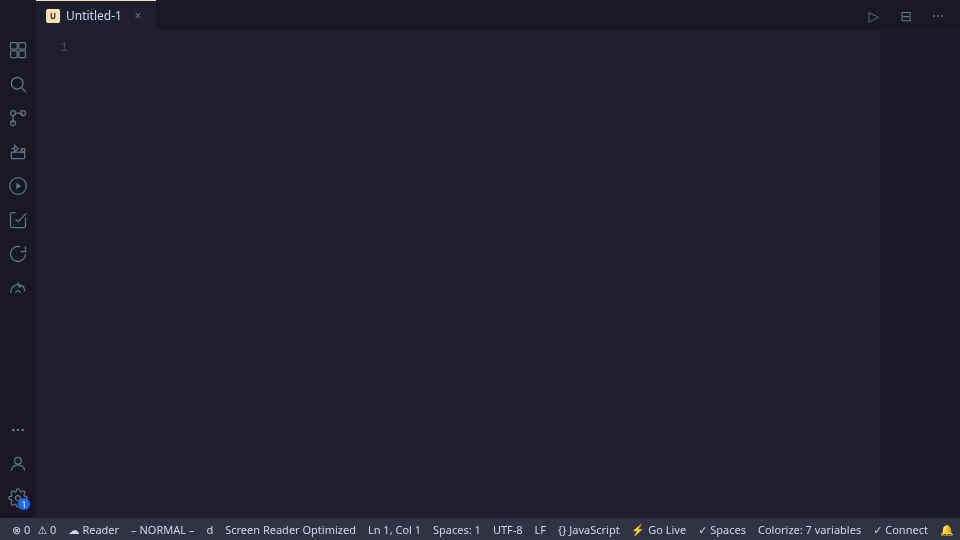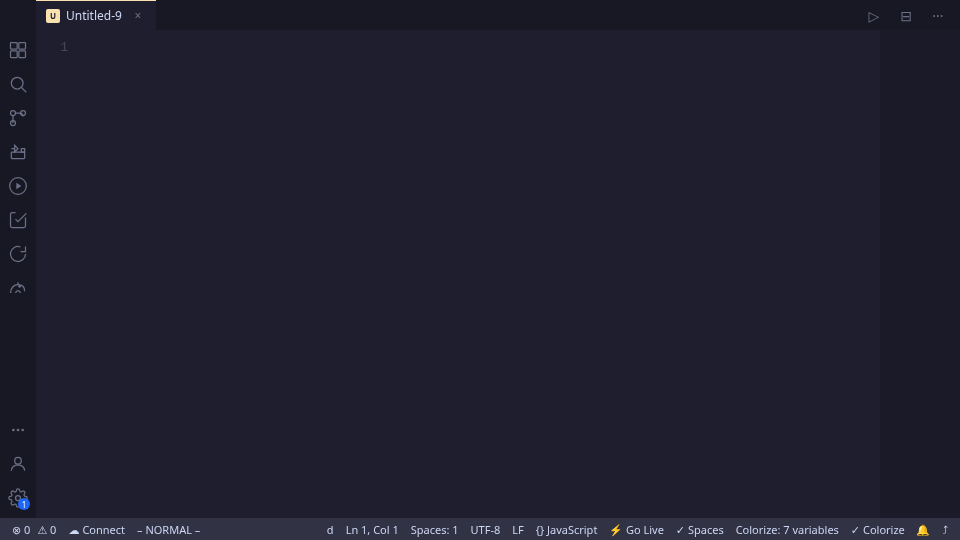--- a/index.html
+++ b/index.html
@@ -197,21 +197,21 @@
   </style>
 </head>
 <body>
 
 <div class="title-bar">
   <div class="tab-area">
     <div class="tab">
       <div class="tab-icon">
         <span>U</span>
       </div>
-      <span>Untitled-9</span>
+      <span>Untitled-1</span>
       <div class="tab-close">×</div>
     </div>
   </div>
   <div class="title-bar-actions">
     <div class="title-action-btn">▷</div>
     <div class="title-action-btn">⊟</div>
     <div class="title-action-btn">···</div>
   </div>
 </div>
 
@@ -311,31 +311,34 @@
 </div>
 
 <div class="status-bar">
   <div class="status-left">
     <div class="status-item">
       <span>⊗ 0</span>
       <span style="margin-left:4px;">⚠ 0</span>
     </div>
     <div class="status-item">
       <span>☁</span>
-      <span>Connect</span>
+      <span>Reader</span>
     </div>
     <div class="status-item">
       <span>– NORMAL –</span>
     </div>
   </div>
   <div class="status-right">
     <div class="status-item">
       <span>d</span>
     </div>
     <div class="status-item">
+      <span>Screen Reader Optimized</span>
+    </div>
+    <div class="status-item">
       <span>Ln 1, Col 1</span>
     </div>
     <div class="status-item">
       <span>Spaces: 1</span>
     </div>
     <div class="status-item">
       <span>UTF-8</span>
     </div>
     <div class="status-item">
       <span>LF</span>
@@ -346,21 +349,21 @@
     <div class="status-item">
       <span>⚡ Go Live</span>
     </div>
     <div class="status-item">
       <span>✓ Spaces</span>
     </div>
     <div class="status-item">
       <span>Colorize: 7 variables</span>
     </div>
     <div class="status-item">
-      <span>✓ Colorize</span>
+      <span>✓ Connect</span>
     </div>
     <div class="status-item">
       <span>🔔</span>
     </div>
     <div class="status-item">
       <span>⤴</span>
     </div>
   </div>
 </div>
 

